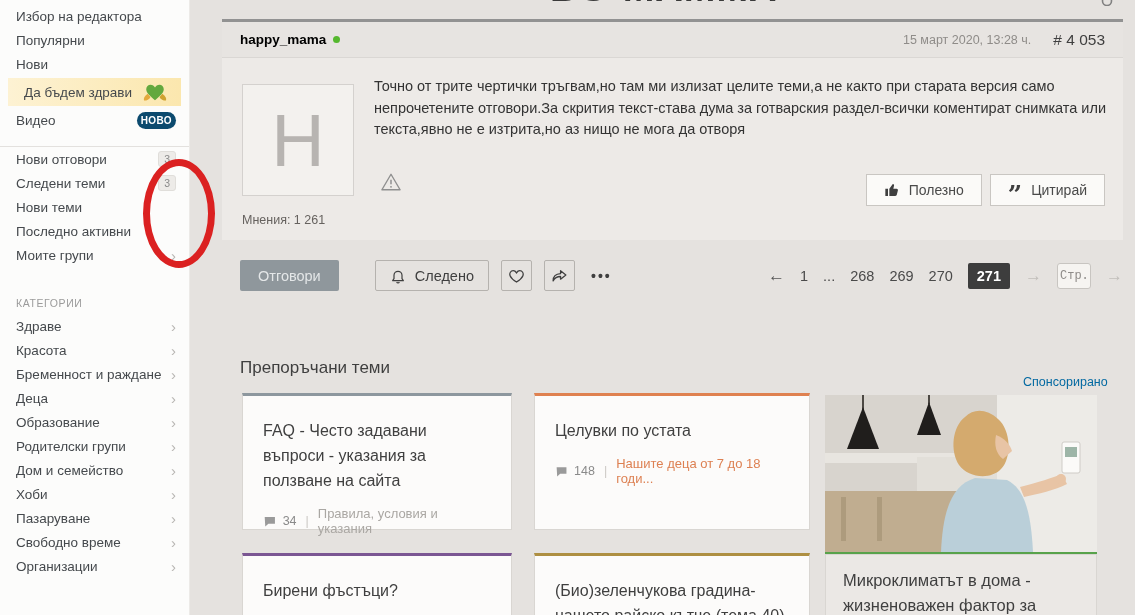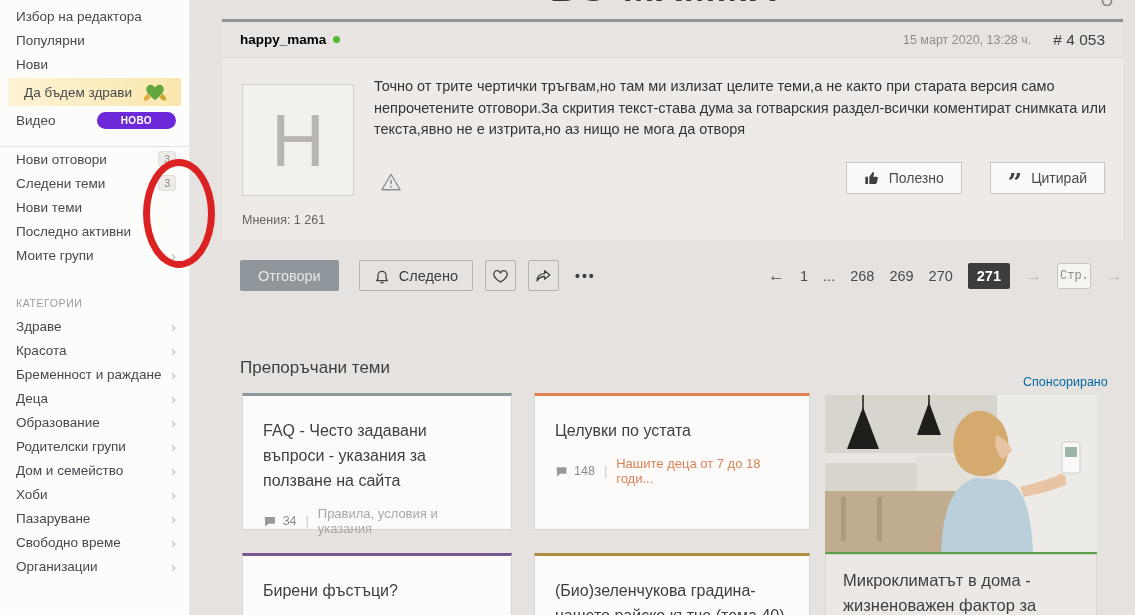--- a/index.html
+++ b/index.html
@@ -7,22 +7,22 @@
          font-family:"Liberation Sans",sans-serif;-webkit-font-smoothing:antialiased}
 
   
   .sidebar{position:absolute;left:0;top:0;width:190px;height:615px;background:#fcfcfb;
            border-right:1px solid #eceae7;box-sizing:border-box;z-index:5}
   .sb-top{padding-top:4px}
   .sb-item{height:24px;display:flex;align-items:center;padding:0 13px 0 16px;
            font-size:13.5px;color:#45494d;cursor:pointer;box-sizing:border-box}
   .sb-item.hl{height:28px;background:linear-gradient(90deg,#fdf2d3,#fbe7ae);margin:2px 8px}
   .sb-item.video{}
-  .badge-new{margin-left:auto;background:#6d28d9;color:#fff;font-size:10px;font-weight:bold;
-             letter-spacing:.4px;padding:3px 24px;border-radius:10px}
+  .badge-new{margin-left:auto;background:#0c4a6e;color:#fff;font-size:10px;font-weight:bold;
+             letter-spacing:.4px;padding:3px 4px;border-radius:10px}
   .leaf-icon{margin-left:auto;display:flex}
   .sb-divider{border-top:1px solid #e3e1de;margin-top:14px}
   .sb-header{font-size:10.5px;color:#9b9b9b;letter-spacing:.6px;padding:12px 16px 5px}
   .sb-header.cats{padding-top:30px}
   .cnt{margin-left:auto;background:#edebe8;border:1px solid #e0deda;color:#8a8a8a;
        font-size:10.5px;padding:1px 5px;border-radius:3px;line-height:12px}
   .cnt:empty{display:none}
   .chev{margin-left:auto;color:#b8b6b3;font-size:15px;line-height:1}
   .chev::after{content:"›"}
 
@@ -44,35 +44,35 @@
   .author{font-size:13.5px;font-weight:bold;color:#000000}
   .dot{width:7px;height:7px;border-radius:50%;background:#55b82e;margin-left:7px}
   .p-date{margin-left:auto;font-size:12.5px;color:#8f8c89}
   .p-num{margin-left:22px;font-size:15.5px;color:#3f3f3f}
   .avatar{position:absolute;left:20px;top:62px;width:112px;height:112px;background:#f3f1ee;
           border:1px solid #d4d1ce;display:flex;align-items:center;justify-content:center;
           font-size:74px;color:#b7b4b1;box-sizing:border-box}
   .opinions{position:absolute;left:20px;top:191px;font-size:12.5px;color:#66625f}
   .p-body{position:absolute;left:152px;top:54px;width:740px;font-size:14.5px;line-height:21.5px;color:#333}
   .warn{position:absolute;left:158px;top:150px;display:flex}
-  .p-actions{position:absolute;right:18px;top:140px;display:flex;gap:28px}
+  .p-actions{position:absolute;right:18px;top:152px;display:flex;gap:8px}
   .btn{display:flex;align-items:center;gap:9px;height:32px;padding:0 17px;background:#fbfaf8;
        border:1px solid #c9c6c2;font-size:14px;color:#4a4a4a;box-sizing:border-box;cursor:pointer}
   .q{font-family:"DejaVu Serif",serif;font-weight:bold;font-size:25px;line-height:10px;
      position:relative;top:5px;color:#3f3f3f}
 
   
   .toolbar{position:absolute;left:240px;top:260px;display:flex;align-items:center;z-index:1}
   .reply-btn{height:31px;padding:0 18px;background:#8f979c;color:#e4e7e8;font-size:14.5px;
              display:flex;align-items:center;border-radius:2px;cursor:pointer}
   .tool-btn{height:31px;padding:0 14px;display:flex;align-items:center;gap:9px;
             border:1px solid #b5b2ae;font-size:14.5px;color:#3f3f3f;box-sizing:border-box;
             cursor:pointer;border-radius:2px}
   .icon-btn{width:31px;padding:0;justify-content:center}
-  .m20{margin-left:20px}.m12{margin-left:12px}
+  .m20{margin-left:36px}.m12{margin-left:12px}
   .dots{color:#3f3f3f;font-size:14px;letter-spacing:2px;font-weight:bold;margin-left:16px;cursor:pointer}
 
   .pager{position:absolute;left:768px;top:261px;height:29px;display:flex;align-items:center;
          font-size:14.5px;color:#4a4a4a;gap:15px;z-index:1}
   .pg{cursor:pointer}
   .pg-prev{color:#555;font-size:17px;cursor:pointer}
   .pg-cur{background:#3d3d3d;color:#fff;font-weight:bold;padding:5px 9px;border-radius:2px}
   .pg-next{color:#c1beba;font-size:17px}
   .pg-input{width:34px;height:26px;border:1px solid #c8c5c1;border-radius:3px;background:#f6f4f1;
             text-align:center;font-size:12px;color:#6a6a6a;font-family:Liberation Mono, monospace;

